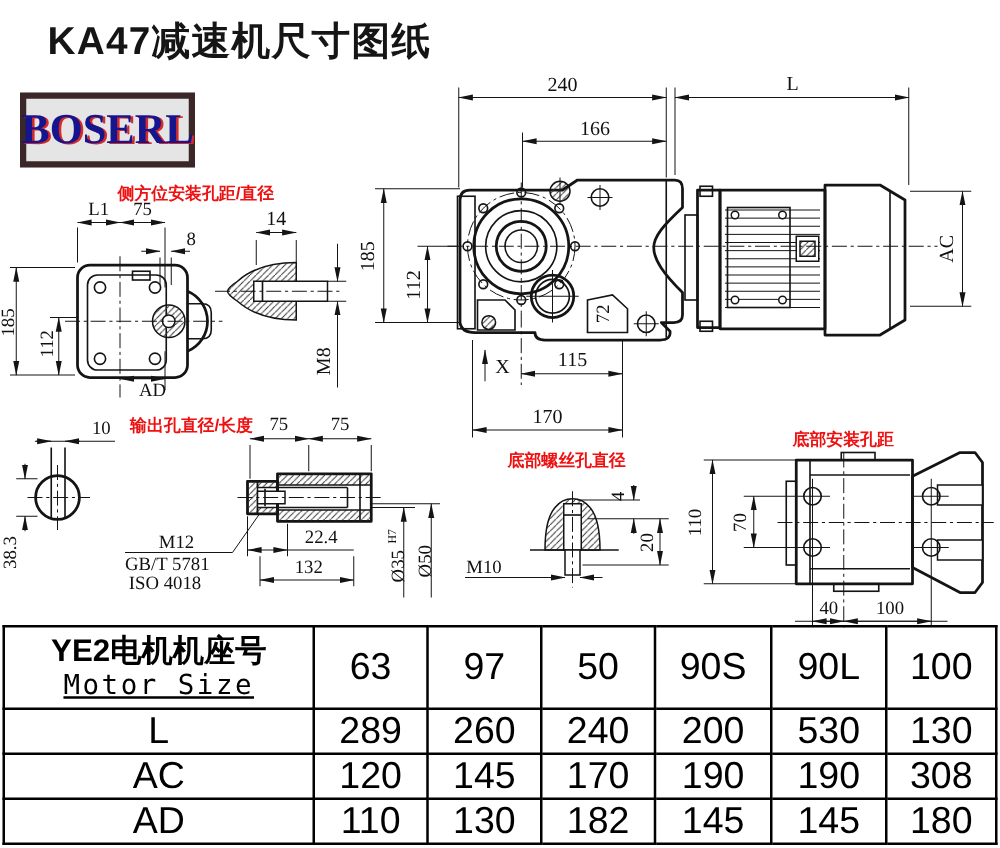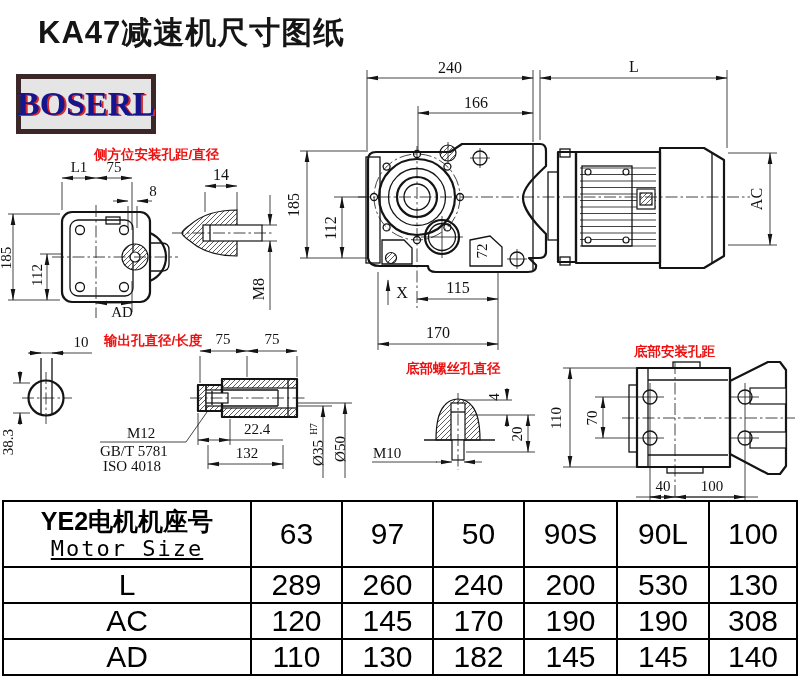--- a/index.html
+++ b/index.html
@@ -408,17 +408,17 @@
         <td class="num">190</td>
         <td class="num">308</td>
       </tr>
       <tr style="height:35px">
         <td class="num">AD</td>
         <td class="num">110</td>
         <td class="num">130</td>
         <td class="num">182</td>
         <td class="num">145</td>
         <td class="num">145</td>
-        <td class="num">140</td>
+        <td class="num">180</td>
       </tr>
     </tbody>
   </table>
 </div>
 
 </body></html>

